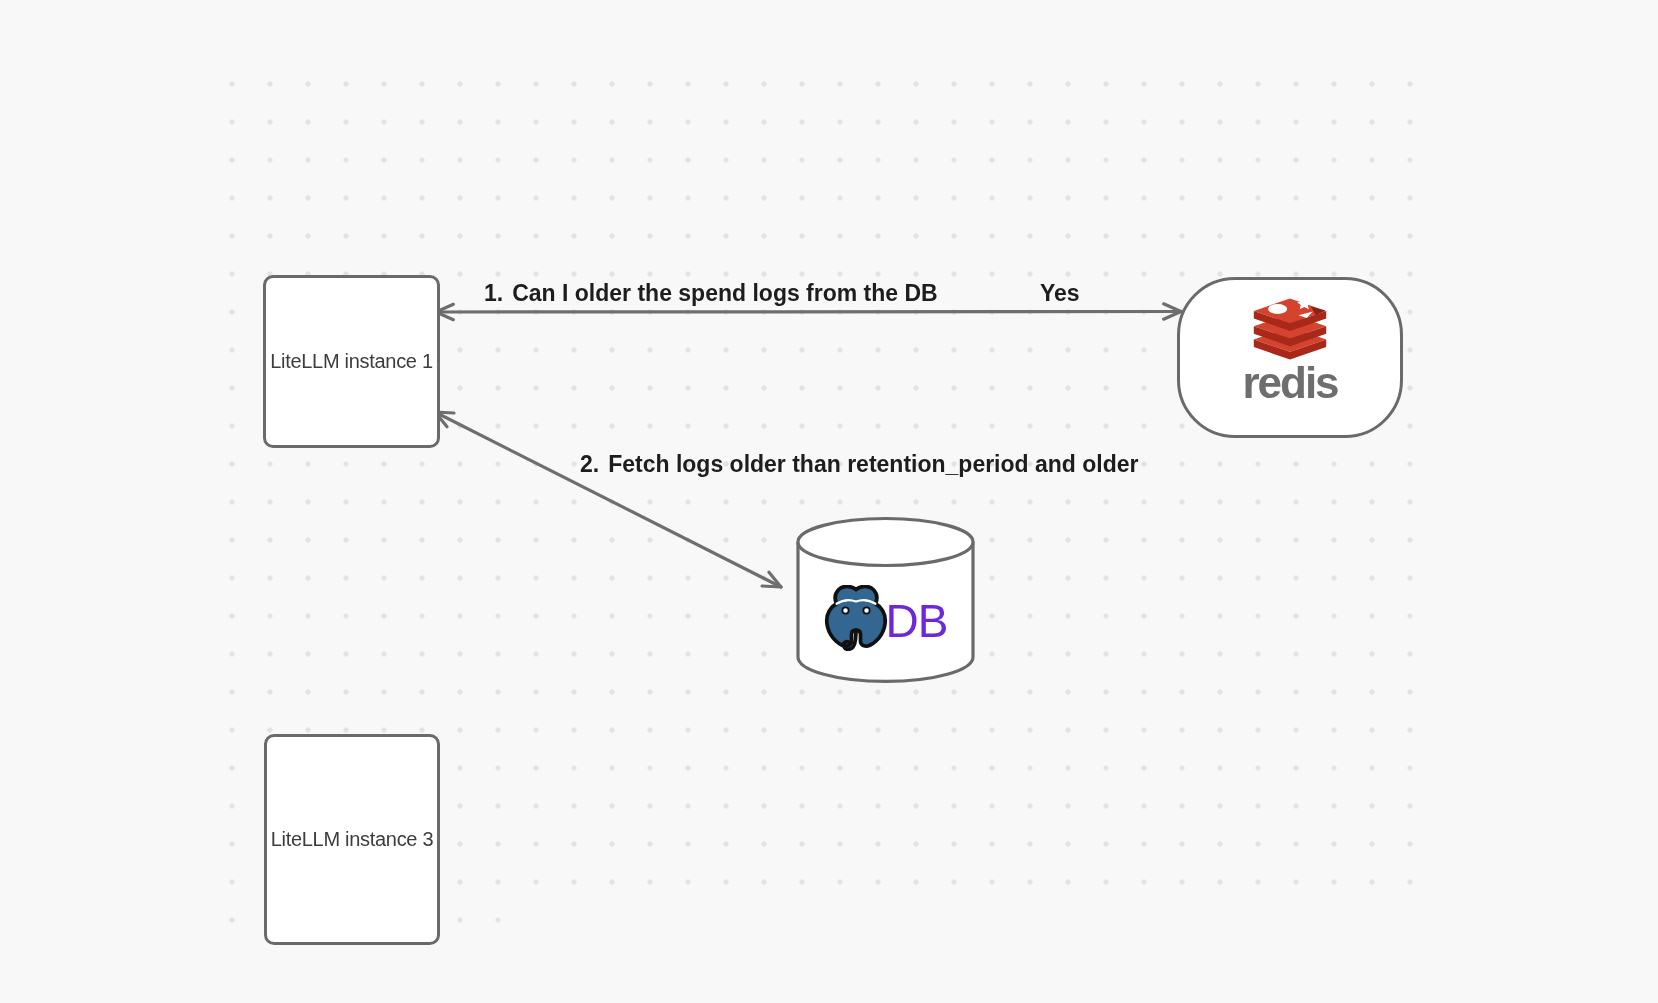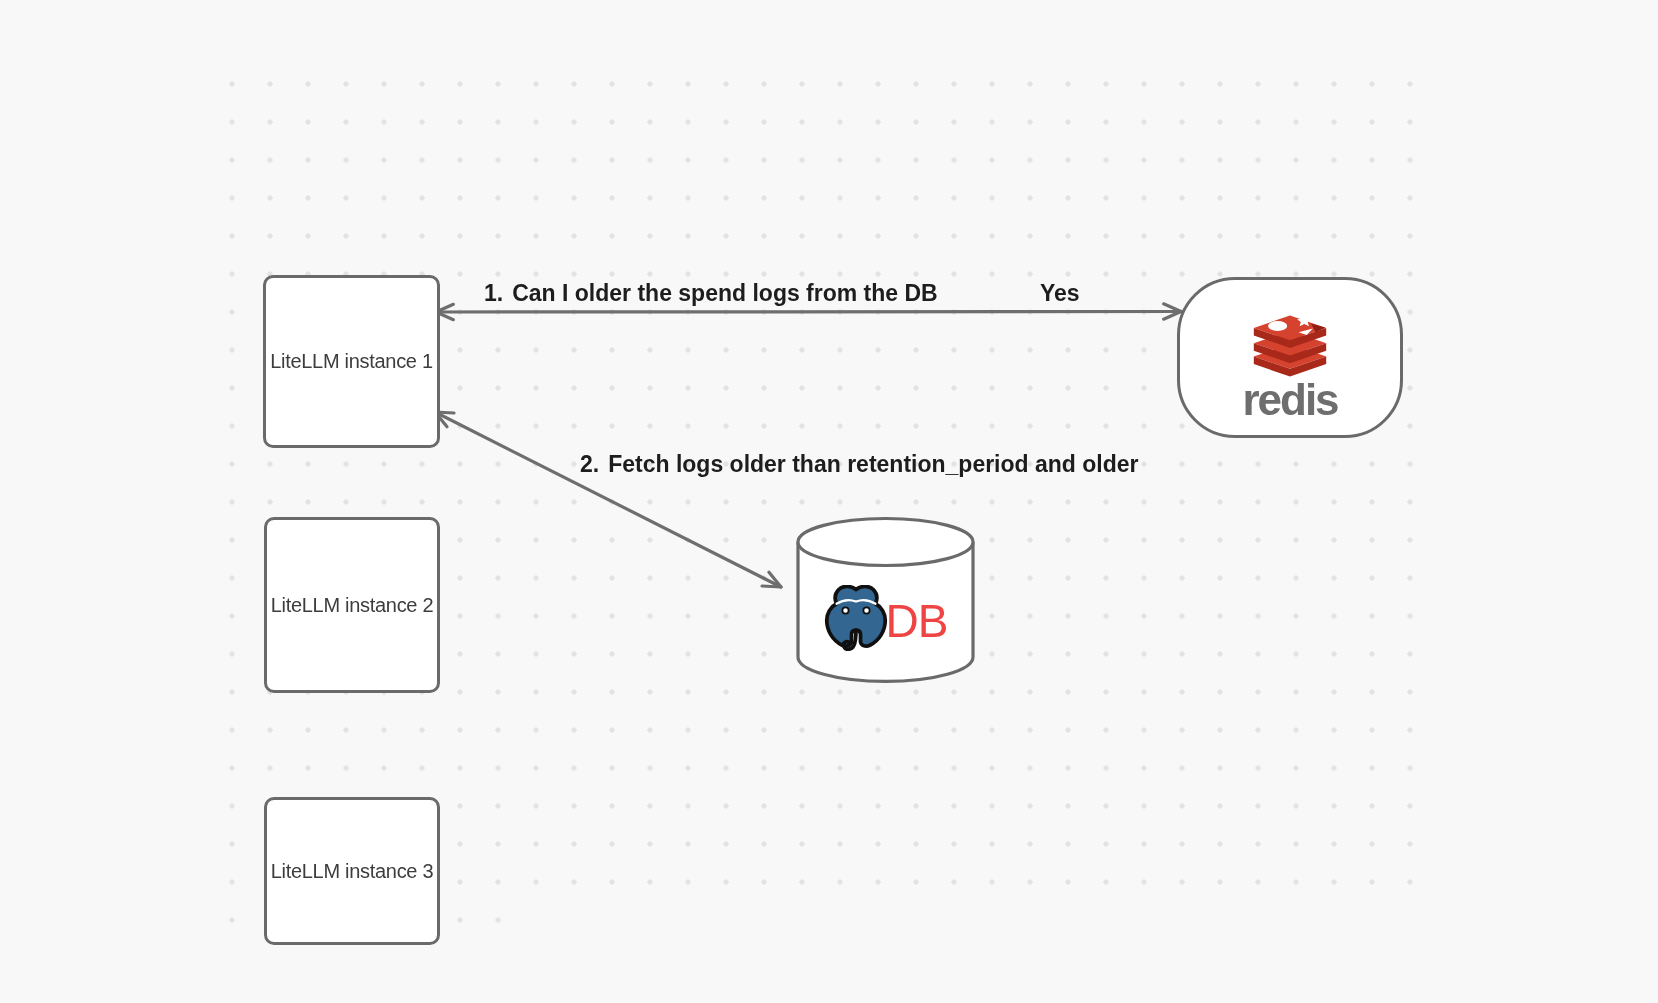--- a/index.html
+++ b/index.html
@@ -52,35 +52,35 @@
     white-space:nowrap;line-height:1.2;
   }
   .edge-label .num{margin-right:9px;}
 
   .redis-node{
     position:absolute;left:1177px;top:277px;width:226px;height:161px;
     background:#ffffff;
     border:3.5px solid #6a6a6a;
     border-radius:58px;
     box-sizing:border-box;
-    display:flex;flex-direction:column;align-items:center;justify-content:center;
+    display:flex;flex-direction:column;align-items:center;
     padding-top:16px;
   }
   .redis-word{
     font-size:44px;font-weight:bold;color:#6e6e6e;
     letter-spacing:-2px;line-height:0.85;margin-top:2px;
   }
 
   .cylinder-svg{position:absolute;left:796px;top:516px;}
   .db-content{
     position:absolute;left:806px;top:575px;width:158px;height:92px;
     display:flex;align-items:center;justify-content:center;
   }
   .db-text{
-    font-size:46px;font-weight:400;color:#ef4444;margin-left:-3px;letter-spacing:-1px;
+    font-size:46px;font-weight:400;color:#6d28d9;margin-left:-3px;letter-spacing:-1px;
   }
 </style>
 </head>
 <body>
 
 <div class="canvas">
 
   <div class="dotgrid main"></div>
   <div class="dotgrid patch"></div>
 
@@ -94,25 +94,22 @@
       <path class="edge-stroke" d="M435 412 L781 587"></path>
       <path class="edge-stroke" d="M447 426.8 L435 412 L454 413"></path>
       <path class="edge-stroke" d="M769 572.2 L781 587 L762 586"></path>
     </g>
   </svg>
 
   <div class="inst-box" style="left:255px;top:275px;width:177px;height:173px">
     <span class="inst-label">LiteLLM instance 1</span>
   </div>
 
-  <div class="inst-box" style="left:256px;top:517px;width:176px;height:176px">
-    <span class="inst-label">LiteLLM instance 2</span>
-  </div>
 
-  <div class="inst-box" style="left:256px;top:797px;width:176px;height:148px">
+  <div class="inst-box" style="left:256px;top:734px;width:176px;height:211px">
     <span class="inst-label">LiteLLM instance 3</span>
   </div>
 
   <div class="edge-label" style="left:484px;top:280px">
     <span class="num">1.</span>
     <span>Can I older the spend logs from the DB</span>
   </div>
 
   <div class="edge-label" style="left:1040px;top:280px">
     <span>Yes</span>

